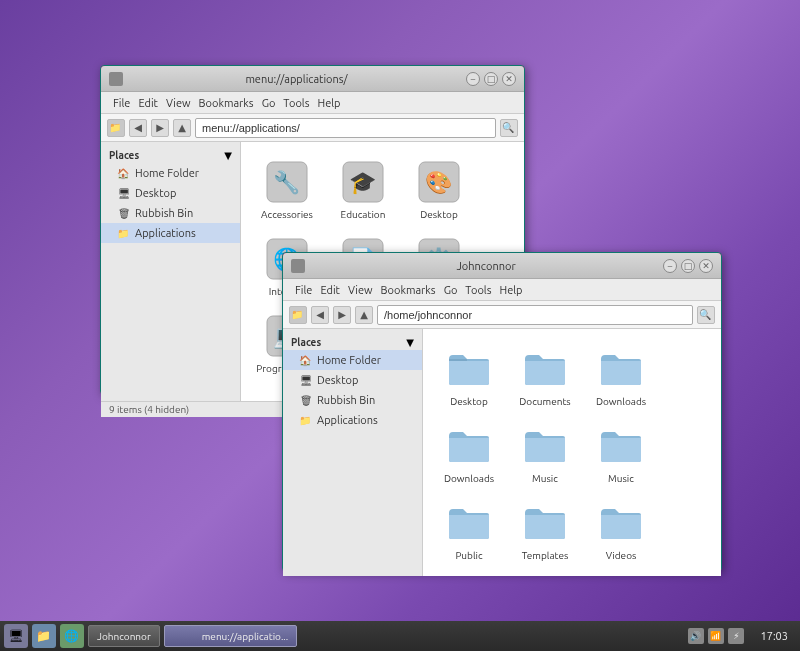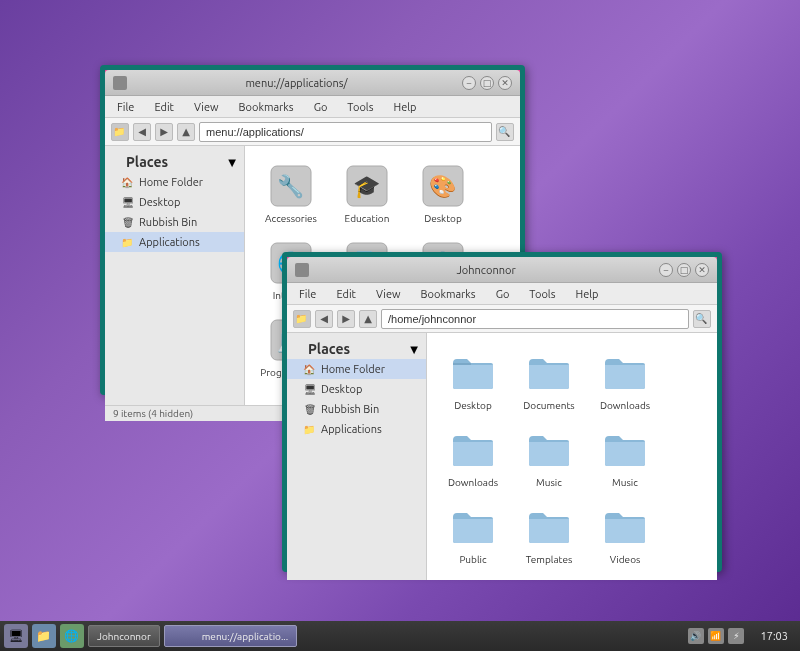--- a/index.html
+++ b/index.html
@@ -10,21 +10,21 @@
       font-family: 'Ubuntu', 'DejaVu Sans', sans-serif;
       font-size: 12px;
       overflow: hidden;
       position: relative;
     }
 
     
     .window {
       position: absolute;
       background: #ec4899;
-      border: 5px solid #0f766e;
+      border: 1px solid #0f766e;
       border-radius: 4px;
       box-shadow: 2px 2px 10px rgba(0,0,0,0.4);
     }
 
     .window-titlebar {
       background: linear-gradient(to bottom, #d8d8d8, #c0c0c0);
       border-radius: 4px 4px 0 0;
       padding: 4px 8px;
       display: flex;
       align-items: center;
@@ -70,21 +70,20 @@
       background: #888;
       border-radius: 2px;
       margin-right: 4px;
     }
 
     
     .menubar {
       background: #ececec;
       padding: 2px 8px;
       display: flex;
-      gap: 12px;
       border-bottom: 1px solid #ccc;
       height: 22px;
       align-items: center;
     }
 
     .menubar-item {
       font-size: 11px;
       color: #333;
       cursor: pointer;
       padding: 1px 4px;
@@ -149,24 +148,23 @@
     }
 
     .sidebar-header {
       padding: 4px 8px 2px;
       display: flex;
       justify-content: space-between;
       align-items: center;
     }
 
     .sidebar-title {
-      font-size: 14px;
+      font-size: 10px;
       font-weight: bold;
       color: #333;
-      margin-left: 13px;
     }
 
     .sidebar-item {
       padding: 3px 8px 3px 16px;
       font-size: 11px;
       color: #333;
       cursor: pointer;
       display: flex;
       align-items: center;
       gap: 4px;

